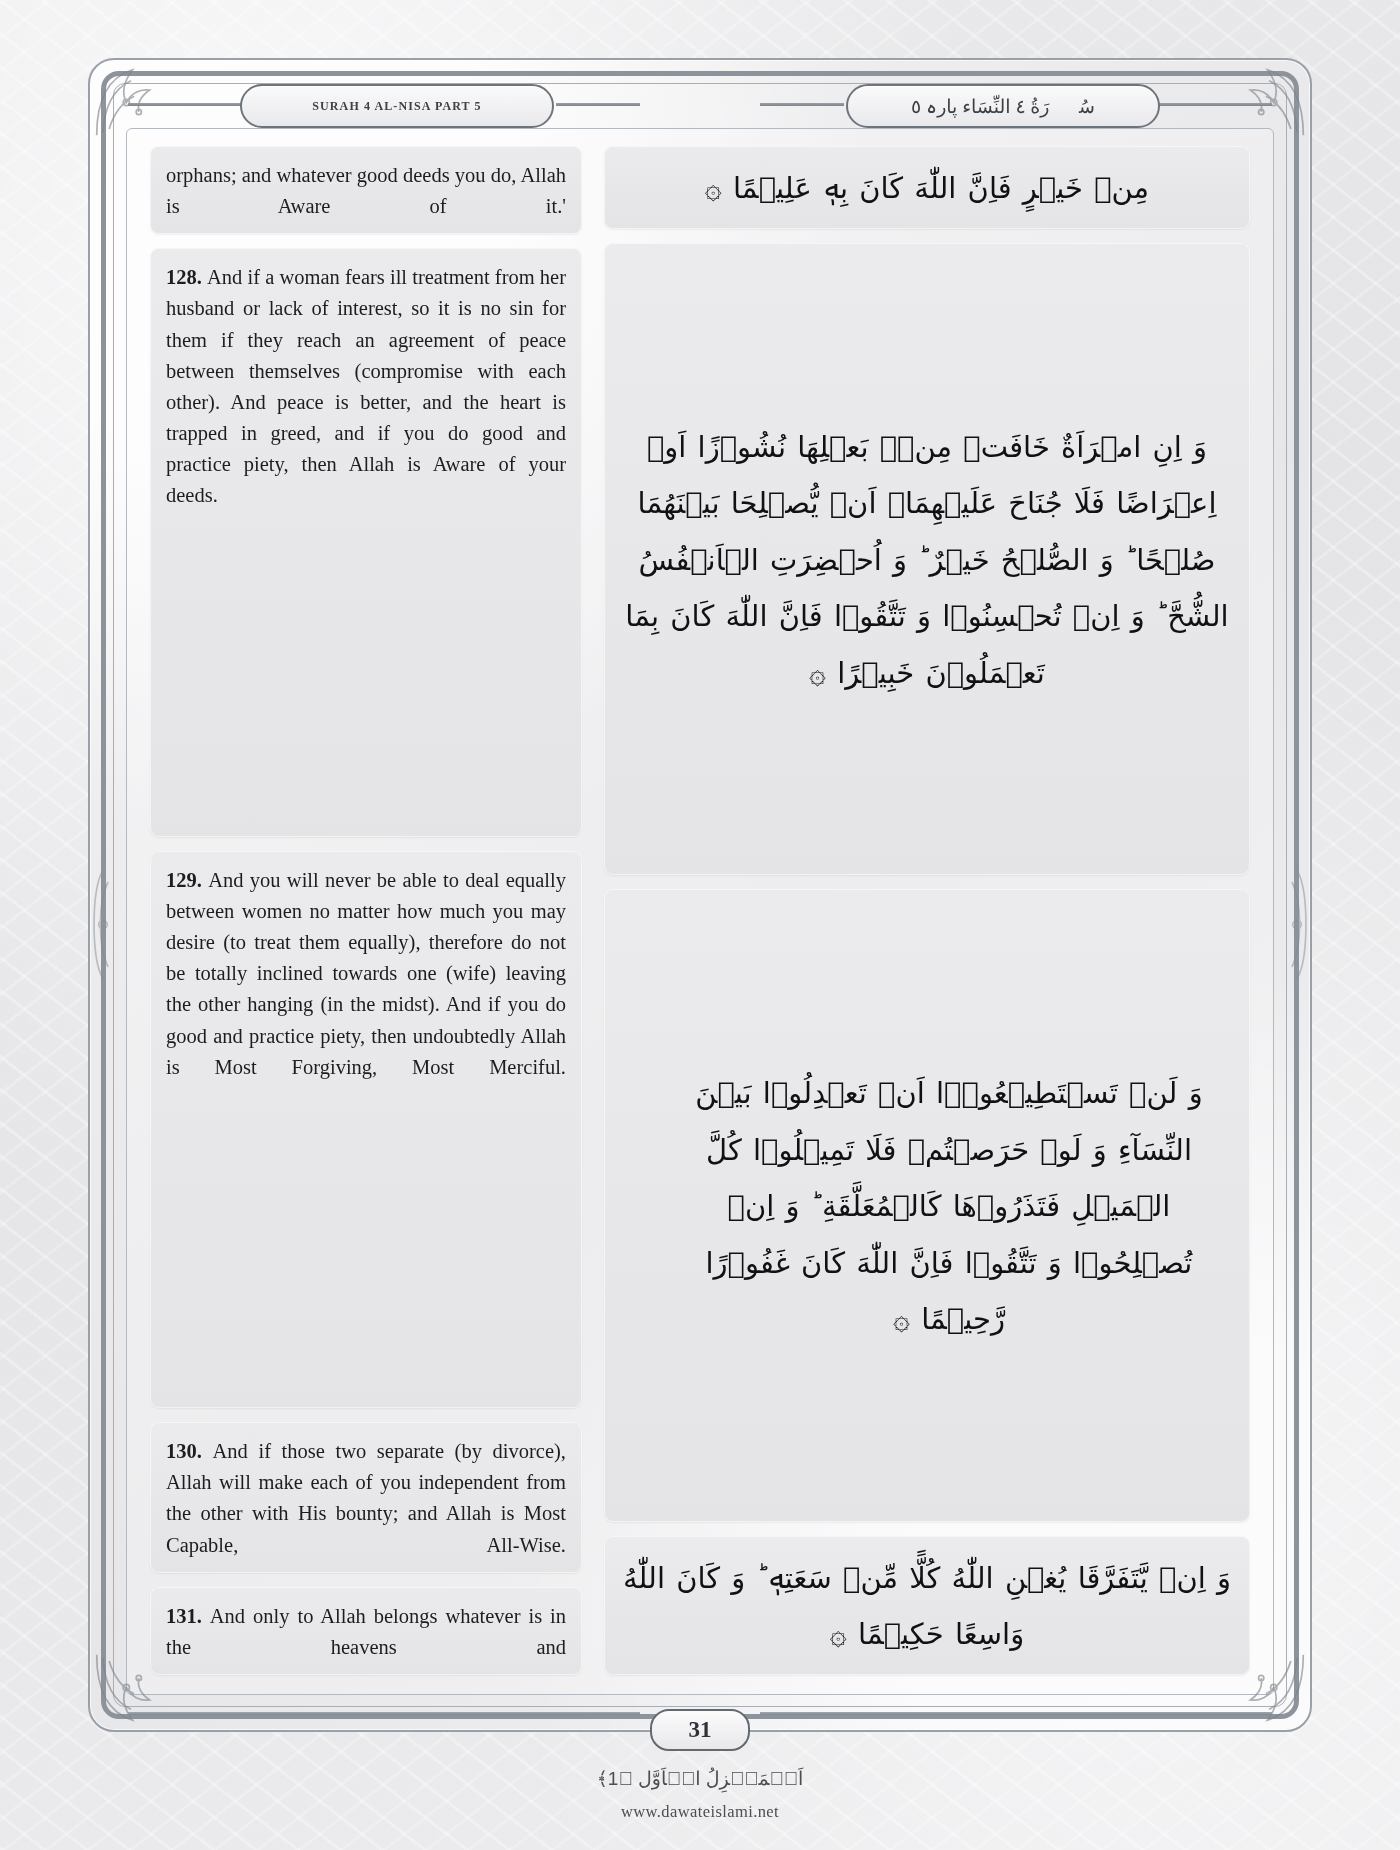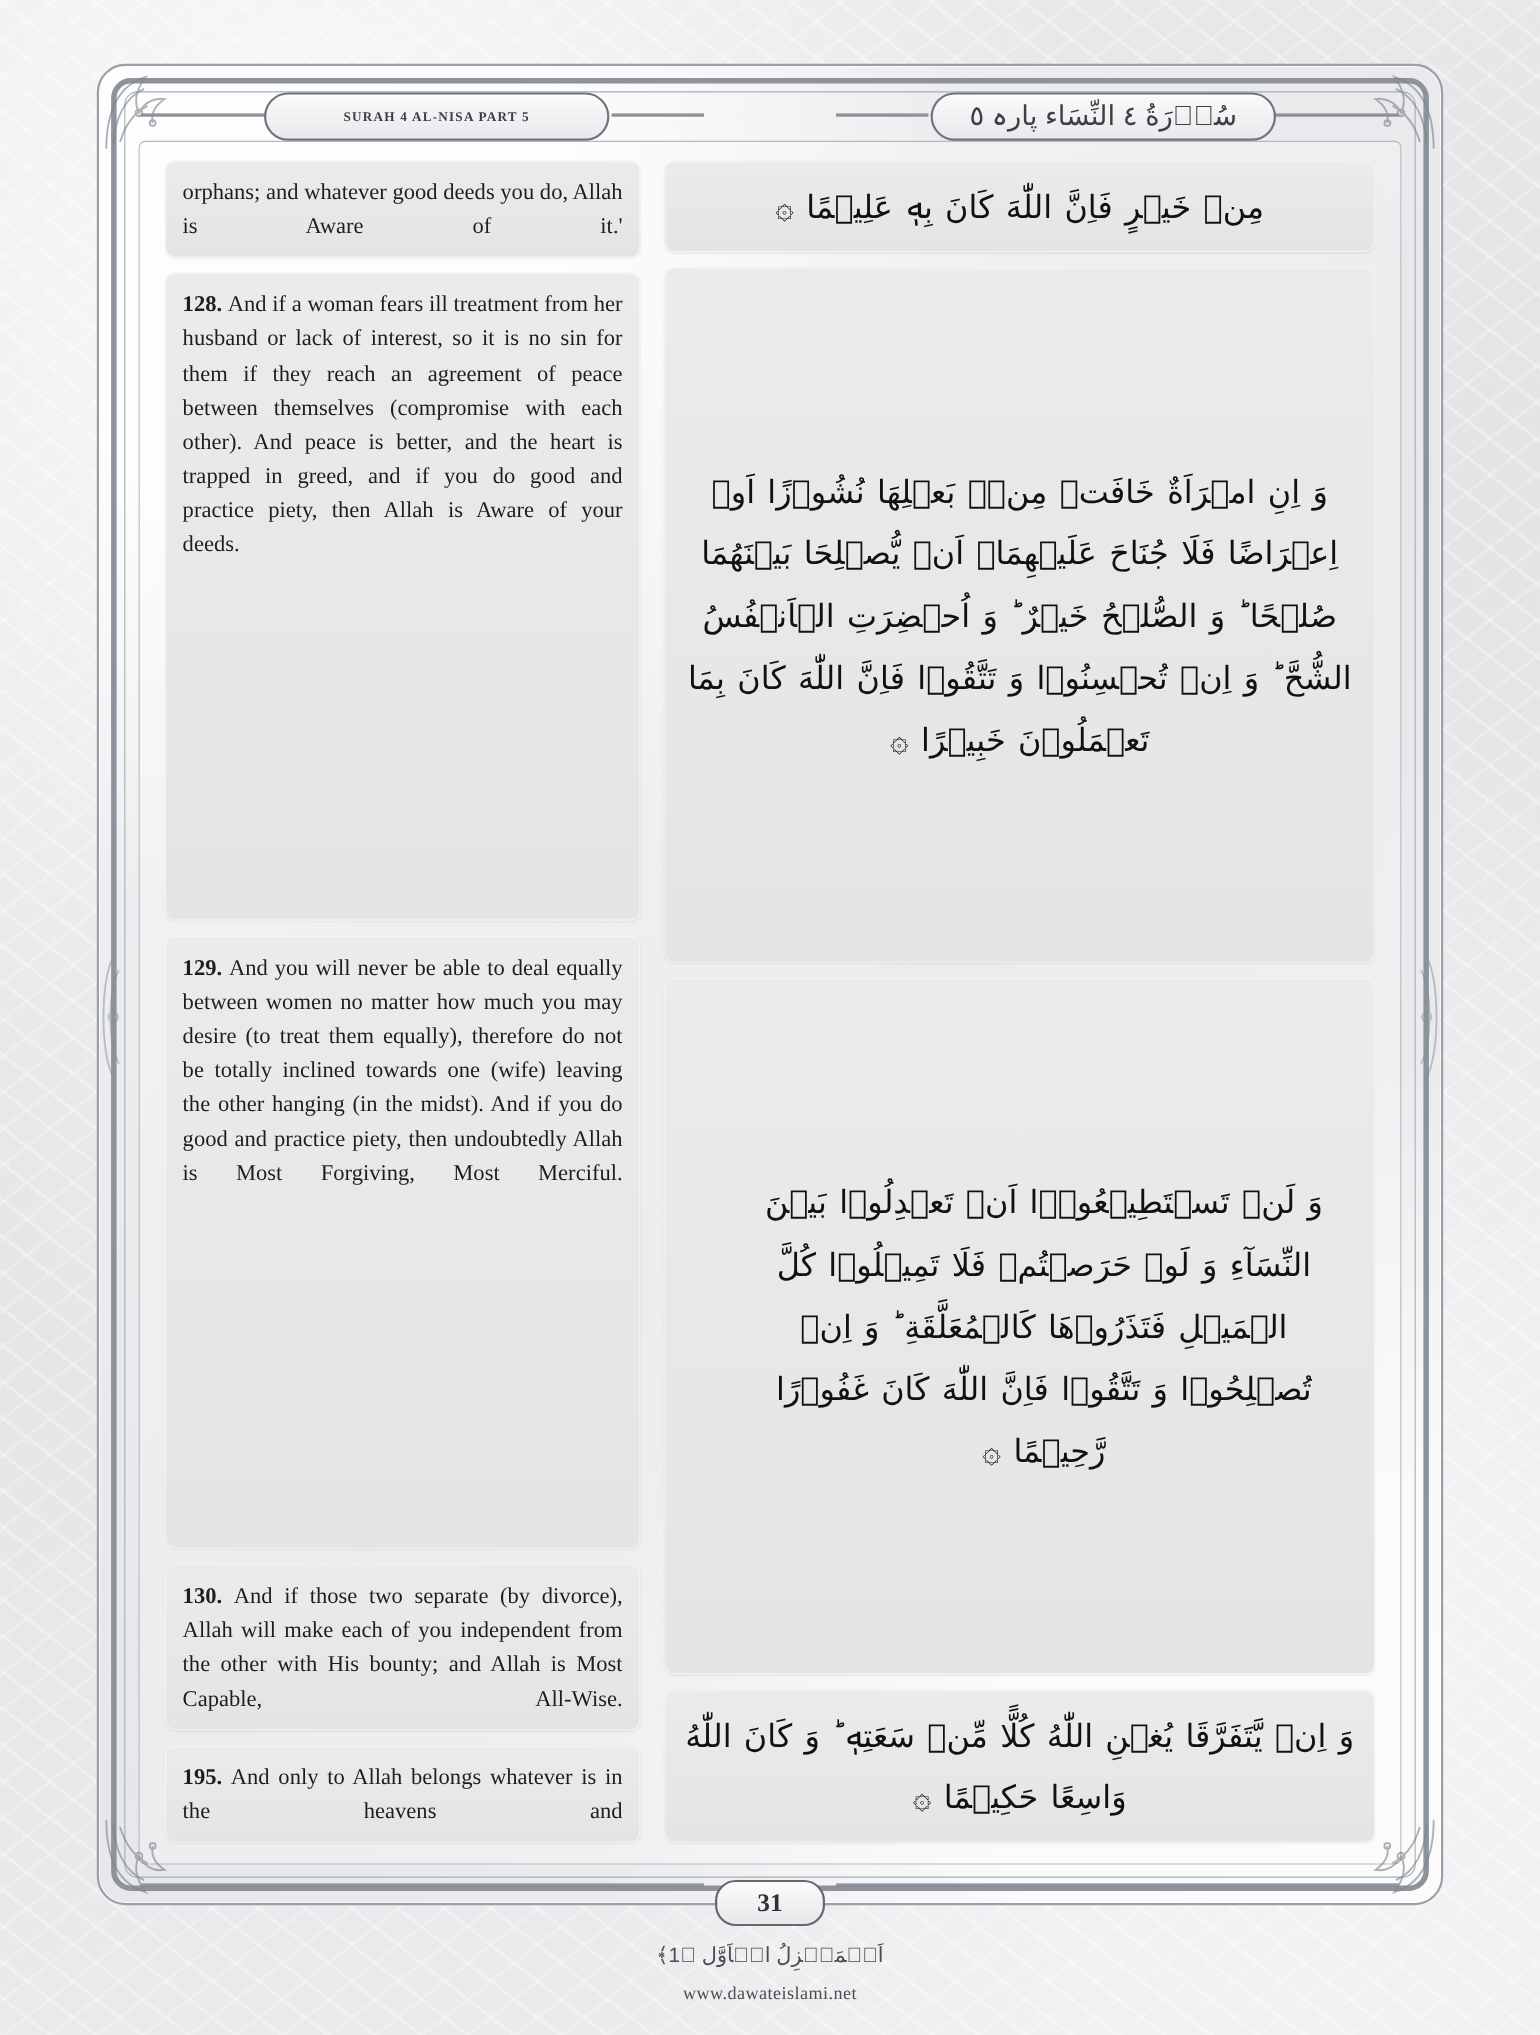--- a/index.html
+++ b/index.html
@@ -78,22 +78,22 @@
     box-shadow:0 1px 0 rgba(255,255,255,.9) inset;
   }
   .hdr-left{left:240px;width:310px;}
   .hdr-right{right:240px;width:310px;}
   .hdr-left-text{
     font-family:"Liberation Serif", serif;
     font-size:12px;font-weight:700;letter-spacing:1.1px;
     color:#3c3f44;white-space:nowrap;
   }
   .hdr-right-text{
-    font-family:Liberation Sans, sans-serif;
-    font-size:25px;color:#3c3f44;direction:rtl;white-space:nowrap;
+    font-family:Liberation Serif, serif;
+    font-size:19px;color:#3c3f44;direction:rtl;white-space:nowrap;
   }
   .hdr-rule{
     position:absolute;top:103px;height:3px;
     background:linear-gradient(180deg,#9ba1a9,#7d838b);
   }
   .hr-a{left:128px;width:118px;}
   .hr-b{right:128px;width:118px;}
   .hr-c{left:556px;width:84px;}
   .hr-d{right:556px;width:84px;}
 
@@ -258,21 +258,21 @@
     <div class="verse-card" style="flex:1 1 auto;">
       <div class="verse-en"><span class="vnum">128.</span>&nbsp;<span>And if a woman fears ill treatment from her husband or lack of interest, so it is no sin for them if they reach an agreement of peace between themselves (compromise with each other). And peace is better, and the heart is trapped in greed, and if you do good and practice piety, then Allah is Aware of your deeds.</span></div>
     </div>
     <div class="verse-card" style="flex:1 1 auto;">
       <div class="verse-en"><span class="vnum">129.</span>&nbsp;<span>And you will never be able to deal equally between women no matter how much you may desire (to treat them equally), therefore do not be totally inclined towards one (wife) leaving the other hanging (in the midst). And if you do good and practice piety, then undoubtedly Allah is Most Forgiving, Most Merciful.</span></div>
     </div>
     <div class="verse-card">
       <div class="verse-en"><span class="vnum">130.</span>&nbsp;<span>And if those two separate (by divorce), Allah will make each of you independent from the other with His bounty; and Allah is Most Capable, All-Wise.</span></div>
     </div>
     <div class="verse-card">
-      <div class="verse-en"><span class="vnum">195.</span>&nbsp;<span>And only to Allah belongs whatever is in the heavens and</span></div>
+      <div class="verse-en"><span class="vnum">131.</span>&nbsp;<span>And only to Allah belongs whatever is in the heavens and</span></div>
     </div>
   </div>
 
   <div class="col-ar">
     <div class="verse-card">
       <div class="verse-ar">مِنۡ خَیۡرٍ فَاِنَّ اللّٰهَ كَانَ بِهٖ عَلِیۡمًا ۞</div>
     </div>
     <div class="verse-card" style="flex:1 1 auto;display:flex;align-items:center;">
       <div class="verse-ar" style="width:100%;">وَ اِنِ امۡرَاَةٌ خَافَتۡ مِنۡۢ بَعۡلِهَا نُشُوۡزًا اَوۡ اِعۡرَاضًا فَلَا جُنَاحَ عَلَیۡهِمَاۤ اَنۡ یُّصۡلِحَا بَیۡنَهُمَا صُلۡحًا ؕ وَ الصُّلۡحُ خَیۡرٌ ؕ وَ اُحۡضِرَتِ الۡاَنۡفُسُ الشُّحَّ ؕ وَ اِنۡ تُحۡسِنُوۡا وَ تَتَّقُوۡا فَاِنَّ اللّٰهَ كَانَ بِمَا تَعۡمَلُوۡنَ خَبِیۡرًا ۞</div>
     </div>

